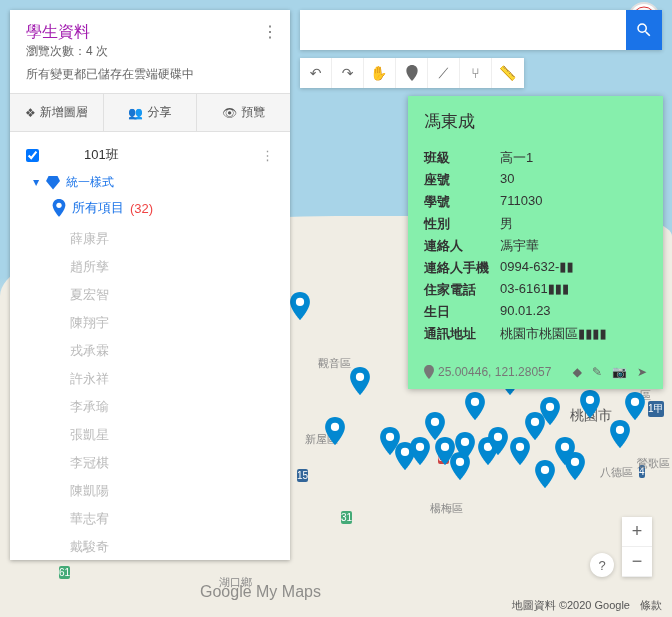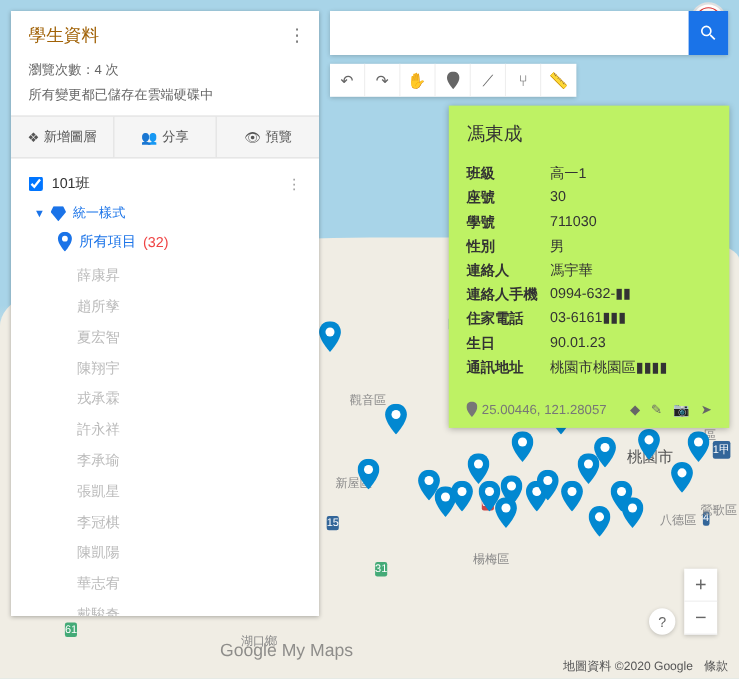--- a/index.html
+++ b/index.html
@@ -4,44 +4,44 @@
 <style>
 * { box-sizing: border-box; margin: 0; padding: 0; }
 body { font-family: Arial, "Microsoft JhengHei", sans-serif; font-size: 13px; color: #333; width: 672px; height: 617px; overflow: hidden; position: relative; background: #a8d4e8; }
 .map-bg { position: absolute; inset: 0; background: linear-gradient(to bottom, #a8d4e8 0%, #a8d4e8 45%, #f0ede4 55%, #f0ede4 100%); }
 .map-land { position: absolute; bottom: 0; left: 0; right: 0; height: 65%; background: #f0ede4; border-top-left-radius: 50% 20%; border-top-right-radius: 10% 5%; }
 .city-label { position: absolute; font-size: 14px; color: #555; font-weight: 500; }
 .marker { position: absolute; width: 20px; height: 28px; }
 .marker svg { width: 100%; height: 100%; }
 .sidebar { position: absolute; top: 10px; left: 10px; width: 280px; background: #fff; box-shadow: 0 1px 4px rgba(0,0,0,0.3); display: flex; flex-direction: column; max-height: 550px; }
 .sidebar-head { padding: 12px 16px 10px; position: relative; }
-.title { font-size: 16px; color: #a16207; margin-bottom: 12px; }
+.title { font-size: 16px; color: #a21caf; margin-bottom: 0; }
 .subtitle { font-size: 12px; color: #666; margin-bottom: 6px; }
 .savemsg { font-size: 12px; color: #666; }
 .more-btn { position: absolute; top: 12px; right: 12px; color: #777; cursor: pointer; font-size: 16px; }
 .action-bar { display: flex; border-top: 1px solid #e0e0e0; border-bottom: 1px solid #e0e0e0; background: #f5f5f5; }
 .action-item { flex: 1; display: flex; align-items: center; justify-content: center; padding: 10px 4px; font-size: 12px; color: #555; cursor: pointer; gap: 4px; }
 .action-item:not(:last-child) { border-right: 1px solid #e0e0e0; }
 .layer-section { padding: 8px 0; overflow-y: auto; flex: 1; }
-.layer-header { display: flex; align-items: center; padding: 6px 16px; font-size: 13px; }
+.layer-header { display: flex; align-items: center; padding: 6px 16px; font-size: 13px; gap: 37px; }
 .layer-header input[type="checkbox"] { margin-right: 8px; }
 .layer-chevron { padding: 4px 16px 4px 24px; display: flex; align-items: center; gap: 6px; color: #1a73e8; font-size: 12px; cursor: pointer; }
 .chev { display: inline-block; transform: rotate(90deg); color: #1a73e8; }
 .paint { display: inline-block; width: 14px; height: 14px; background: #1a73e8; clip-path: polygon(20% 0, 80% 0, 100% 40%, 50% 100%, 0 40%); }
 .all-items { padding: 4px 16px 4px 42px; display: flex; align-items: center; gap: 6px; color: #1a73e8; font-size: 13px; }
 .count { color: #ef4444; }
 .student-list { padding: 4px 0; }
 .student-item { padding: 5px 16px 5px 60px; font-size: 13px; color: #bbb; cursor: pointer; }
 .searchbox { position: absolute; top: 10px; left: 300px; right: 10px; height: 40px; background: #fff; box-shadow: 0 1px 4px rgba(0,0,0,0.2); display: flex; align-items: center; }
 .search-btn { width: 36px; height: 40px; background: #1a73e8; display: flex; align-items: center; justify-content: center; }
 .avatar { position: absolute; top: 2px; right: 12px; width: 32px; height: 32px; border-radius: 50%; background: #fff; border: 2px solid #e0e0e0; overflow: hidden; display: flex; align-items: center; justify-content: center; }
 .toolbar { position: absolute; top: 58px; left: 300px; background: #fff; box-shadow: 0 1px 4px rgba(0,0,0,0.2); display: flex; height: 30px; }
 .tool { width: 32px; display: flex; align-items: center; justify-content: center; border-right: 1px solid #eee; color: #666; cursor: pointer; font-size: 14px; }
 .tool:last-child { border-right: none; }
-.infocard { position: absolute; top: 96px; left: 408px; width: 255px; background: #bef264; box-shadow: 0 1px 6px rgba(0,0,0,0.3); padding: 14px 16px 10px; }
+.infocard { position: absolute; top: 96px; left: 408px; width: 255px; background: #86efac; box-shadow: 0 1px 6px rgba(0,0,0,0.3); padding: 14px 16px 10px; }
 .info-name { font-size: 17px; font-weight: 500; margin-bottom: 14px; }
 .info-row { display: flex; font-size: 13px; padding: 2px 0; }
 .info-label { width: 76px; font-weight: 700; color: #333; }
 .info-val { flex: 1; color: #333; }
 .info-footer { display: flex; align-items: center; justify-content: space-between; margin-top: 12px; padding-top: 8px; color: #777; font-size: 12px; }
 .info-coords { display: flex; align-items: center; gap: 4px; }
 .info-actions { display: flex; gap: 10px; color: #666; }
 .info-actions span { cursor: pointer; }
 .zoom-ctrl { position: absolute; bottom: 40px; right: 20px; width: 30px; background: #fff; box-shadow: 0 1px 4px rgba(0,0,0,0.2); }
 .zoom-btn { height: 30px; display: flex; align-items: center; justify-content: center; font-size: 18px; color: #666; cursor: pointer; border-bottom: 1px solid #eee; }

